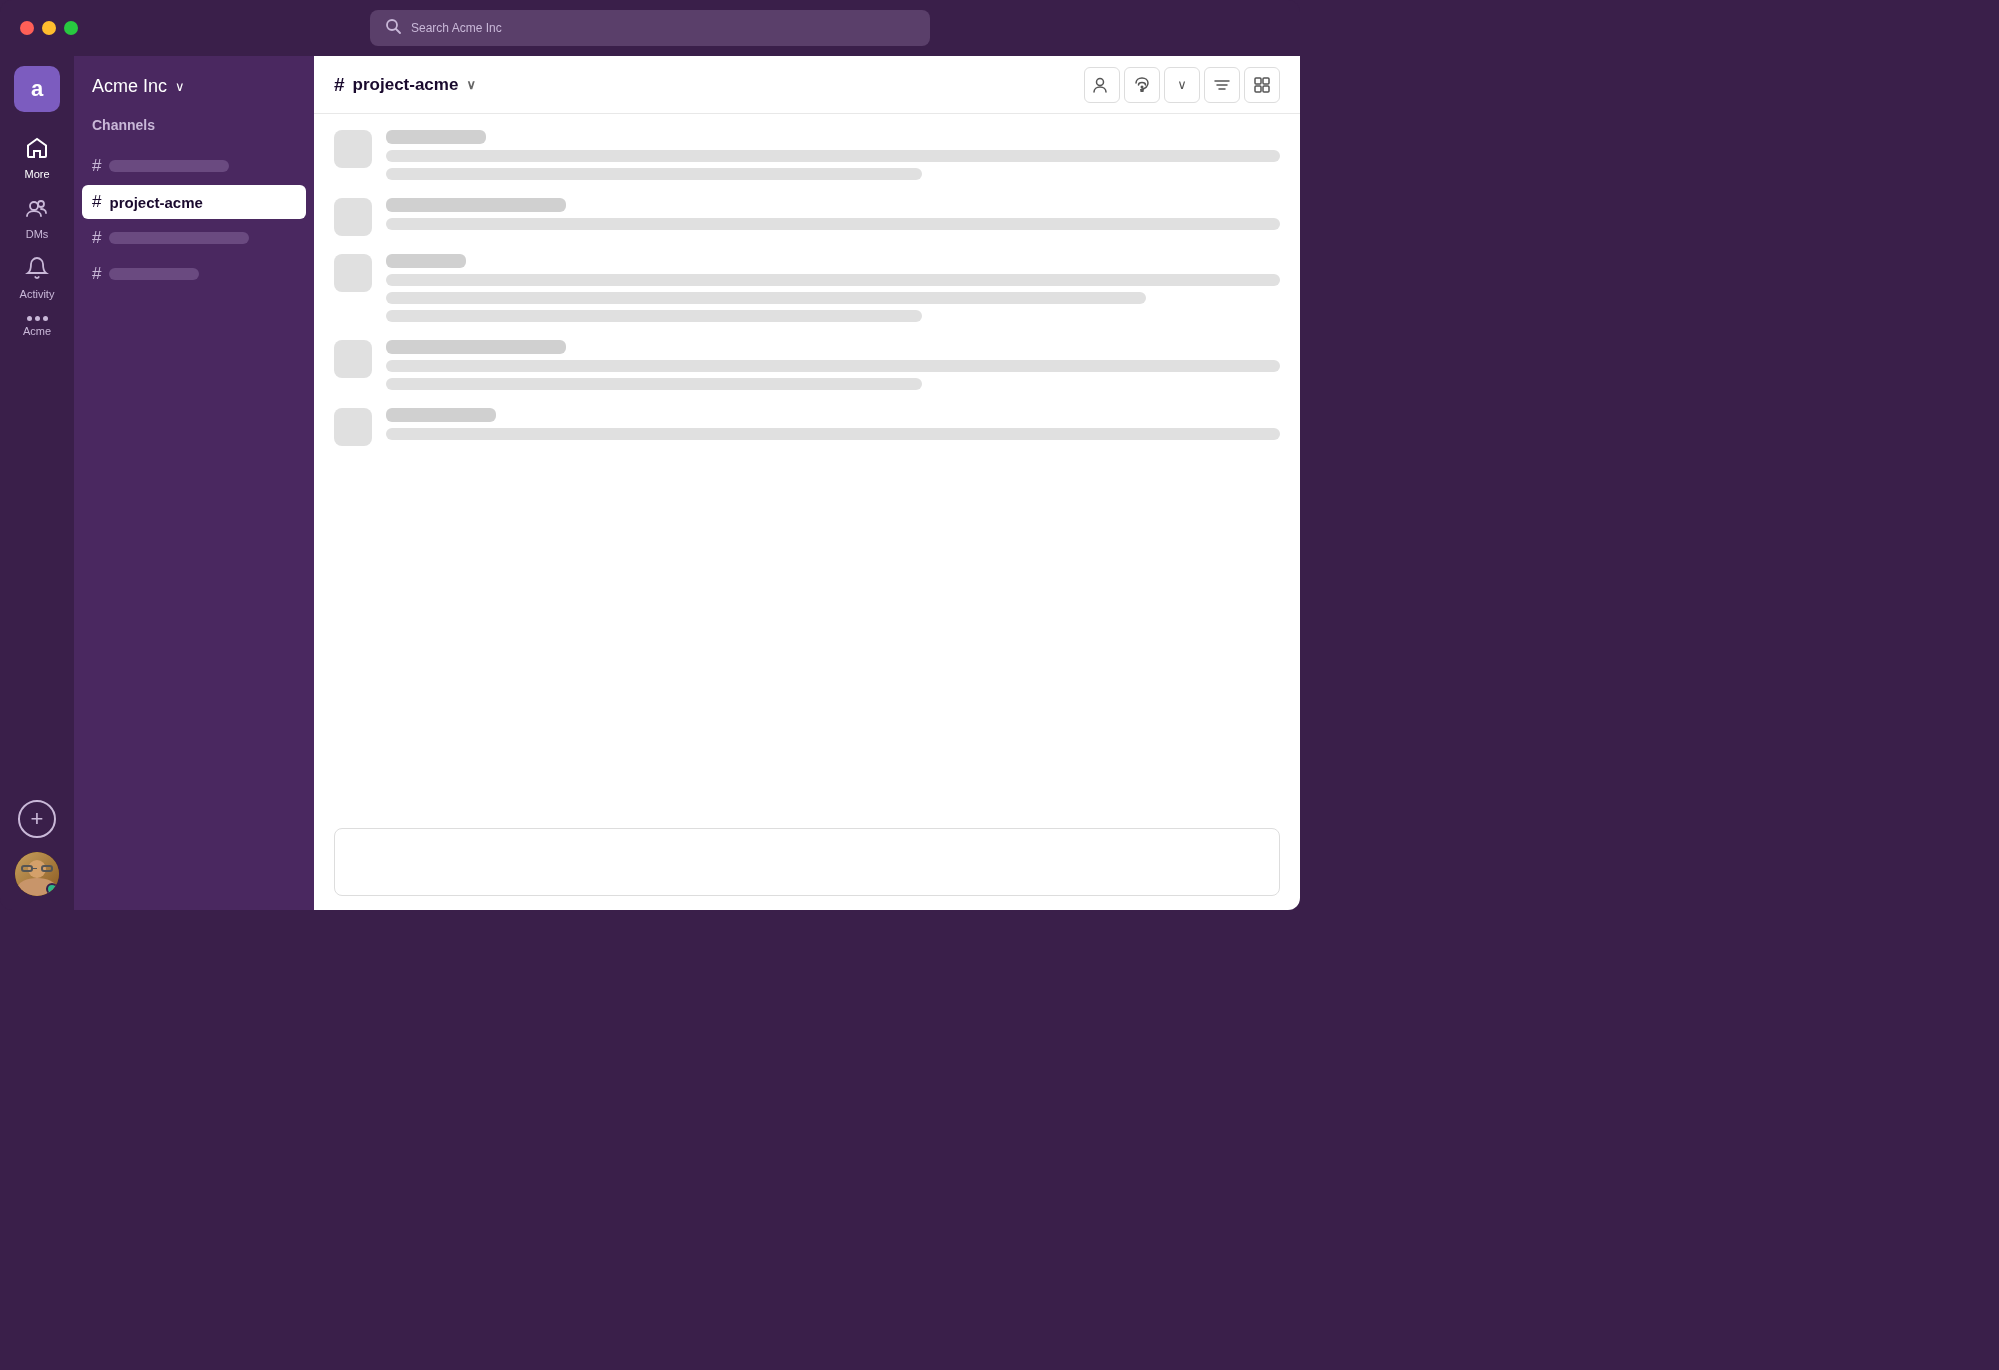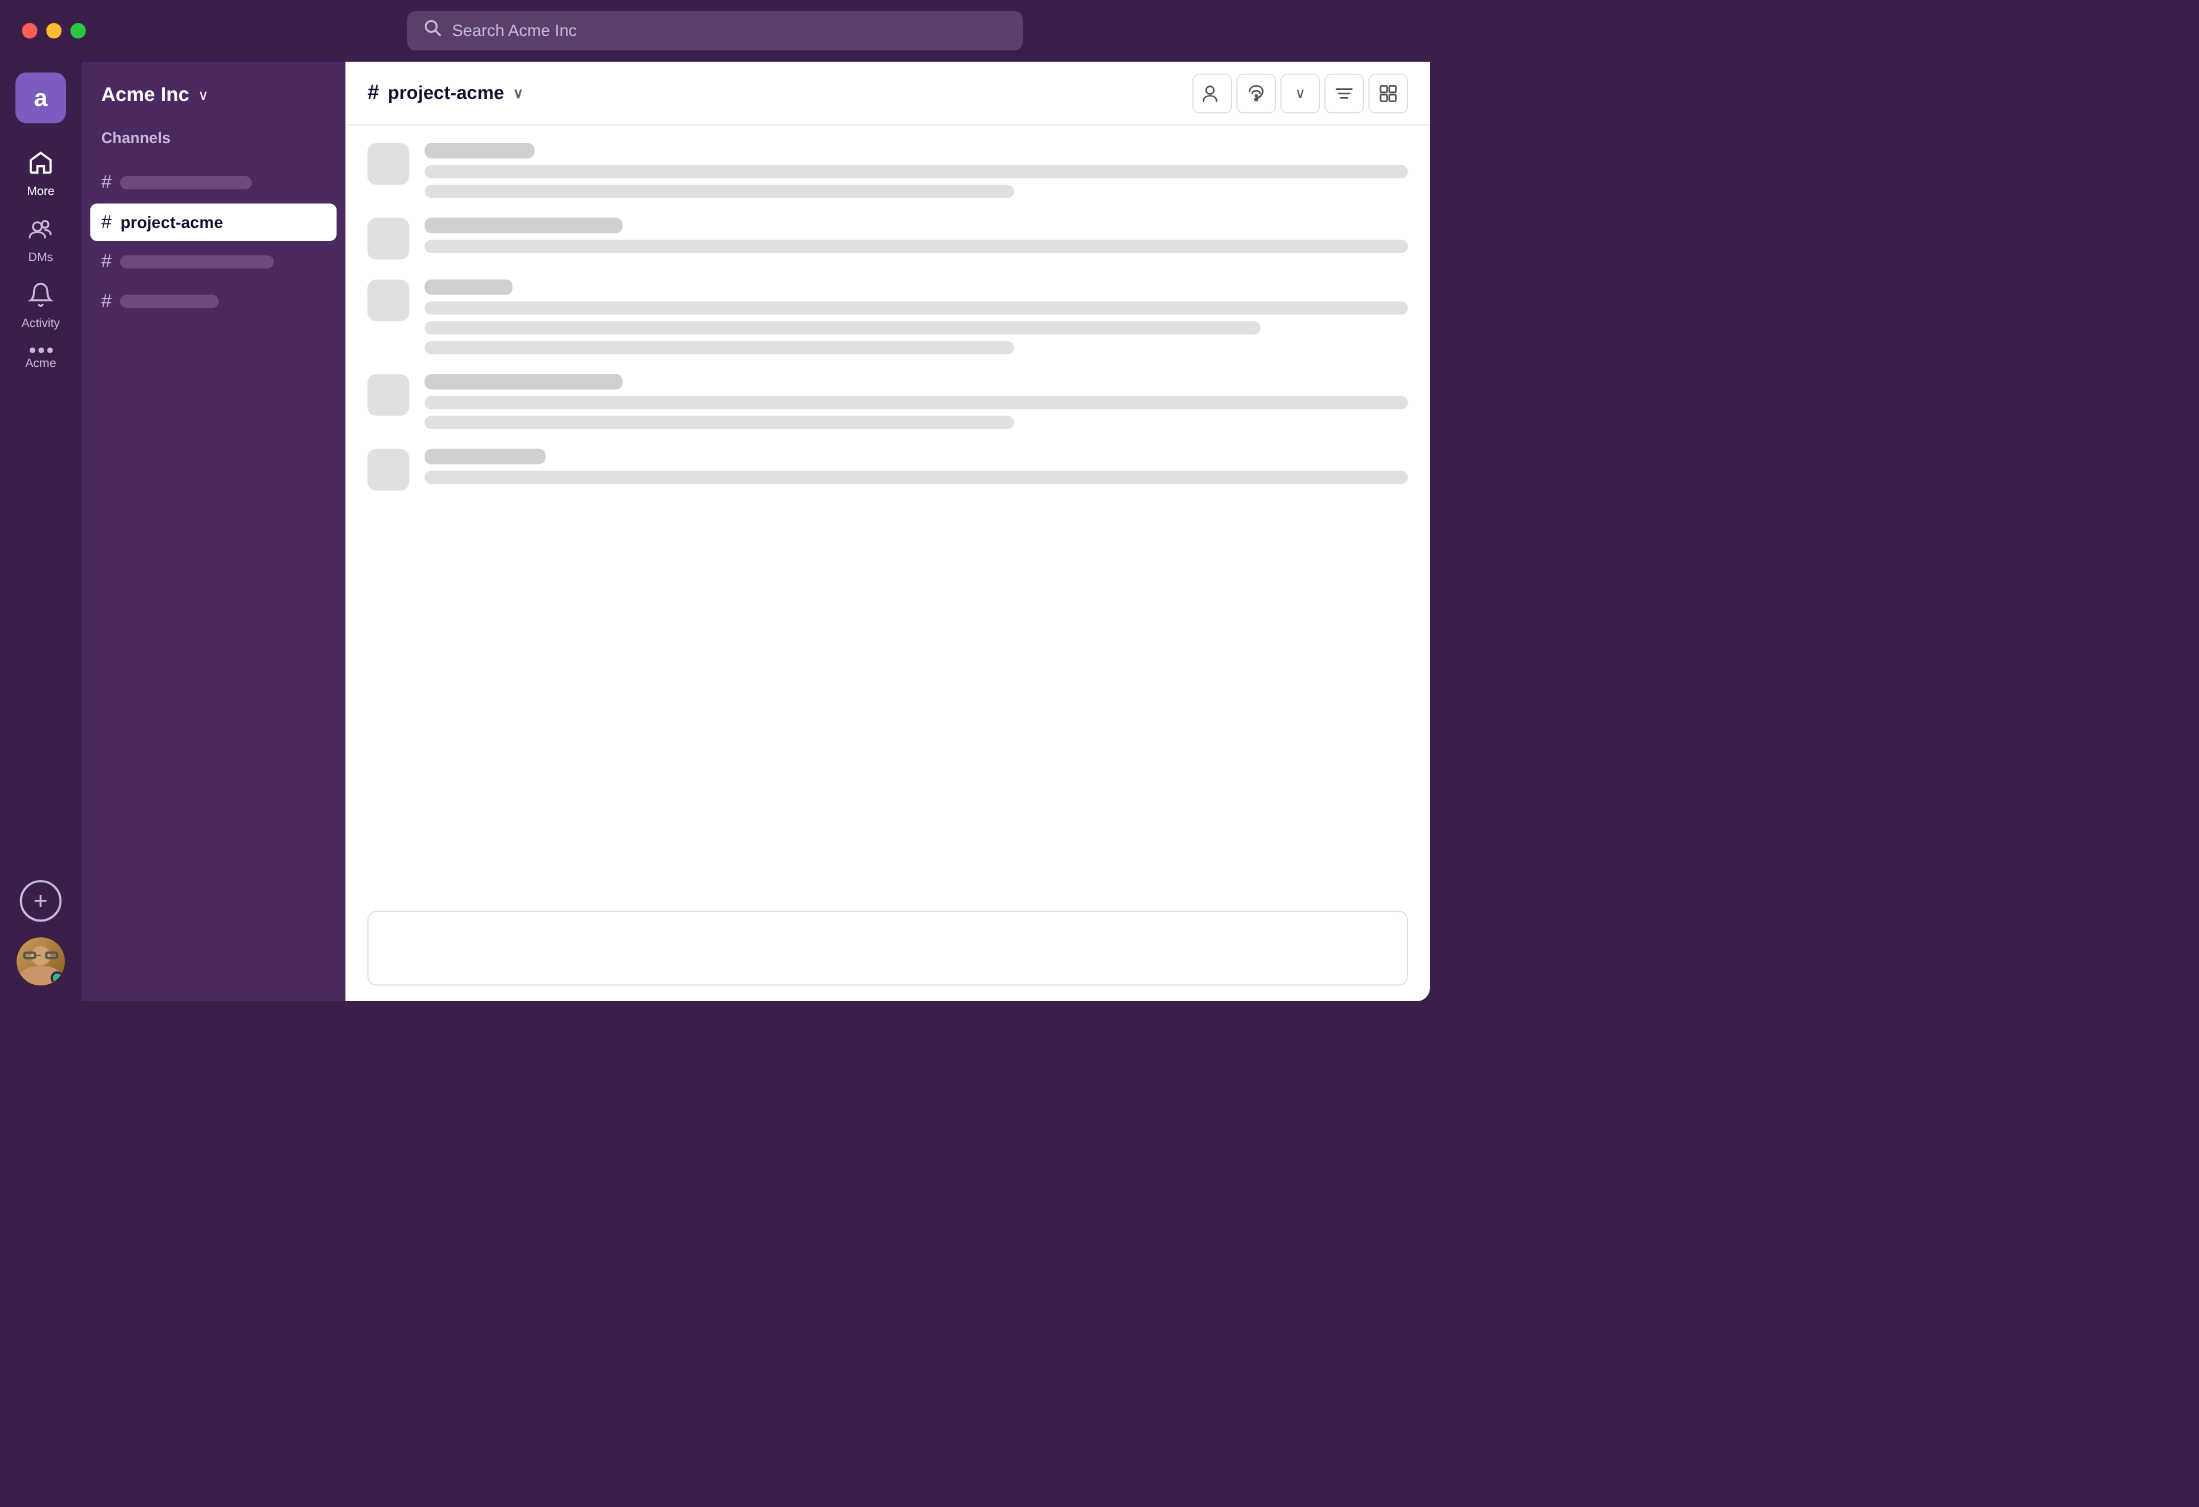--- a/index.html
+++ b/index.html
@@ -55,21 +55,21 @@
     }
 
     .search-bar .search-icon-svg {
       color: #c9b8d8;
       font-size: 16px;
       flex-shrink: 0;
     }
 
     .search-bar span {
       color: #c9b8d8;
-      font-size: 15px;
+      font-size: 12px;
     }
 
     
     .main-layout {
       display: flex;
       height: calc(100% - 56px);
     }
 
     
     .icon-sidebar {
@@ -177,21 +177,21 @@
       display: flex;
       align-items: center;
       padding: 0 18px;
       margin-bottom: 20px;
       gap: 8px;
       cursor: pointer;
     }
 
     .workspace-name {
       font-size: 18px;
-      font-weight: 700;
+      font-weight: 400;
       color: white;
     }
 
     .workspace-chevron {
       color: white;
       font-size: 13px;
     }
 
     .channels-label {
       font-size: 14px;

